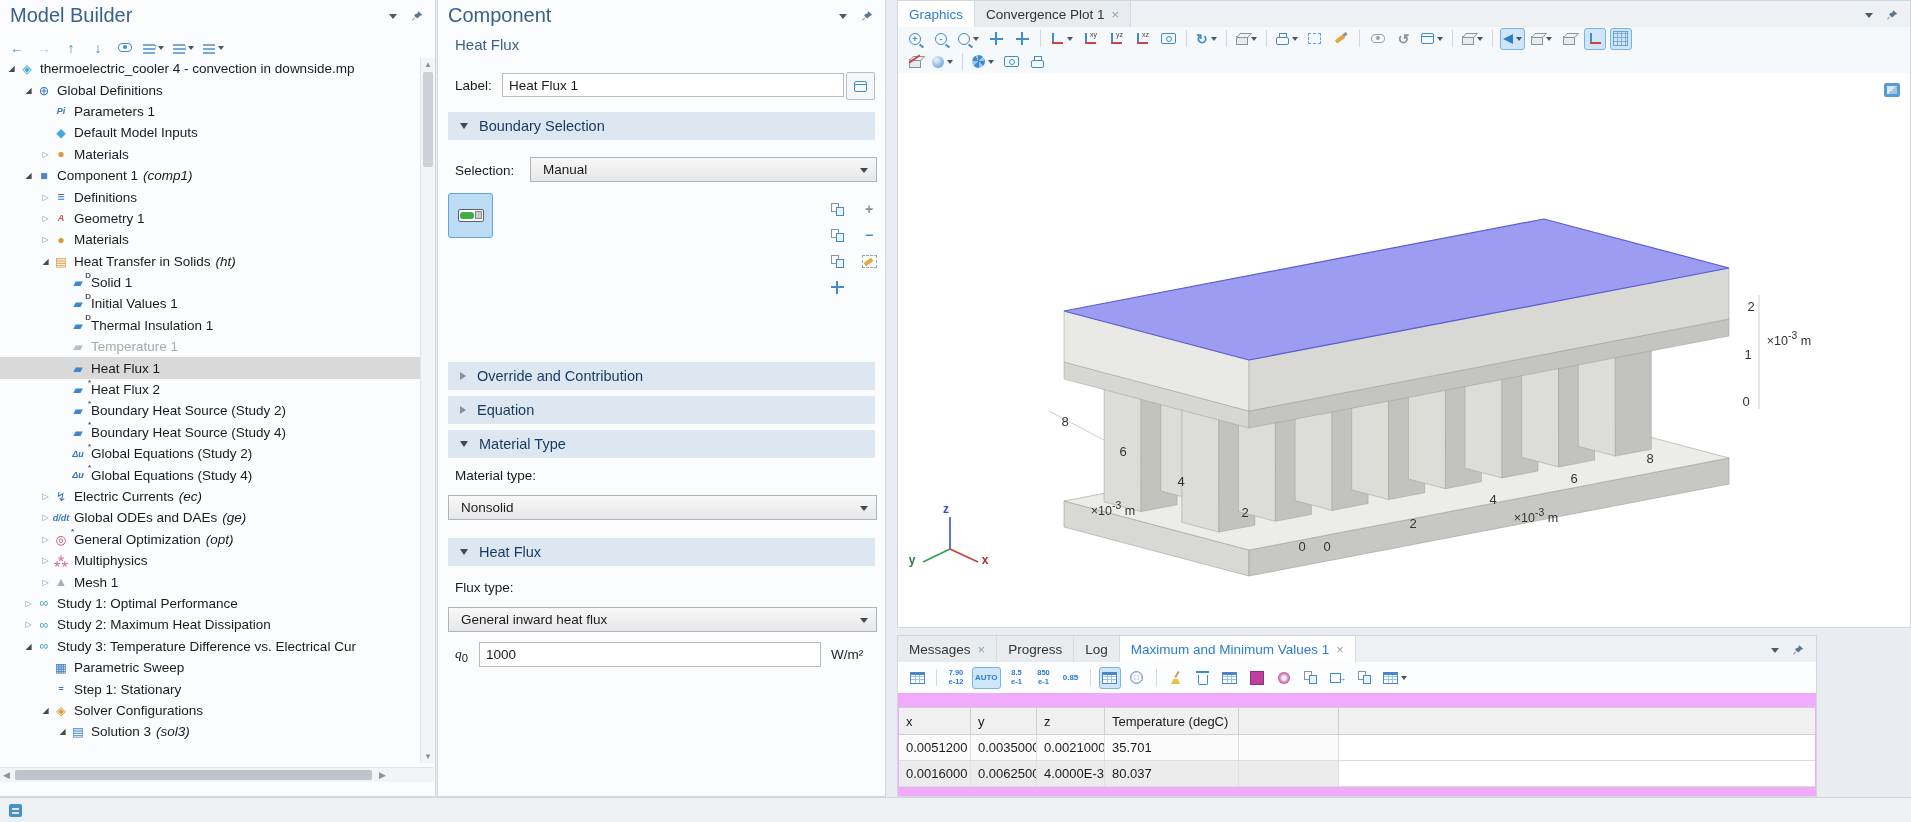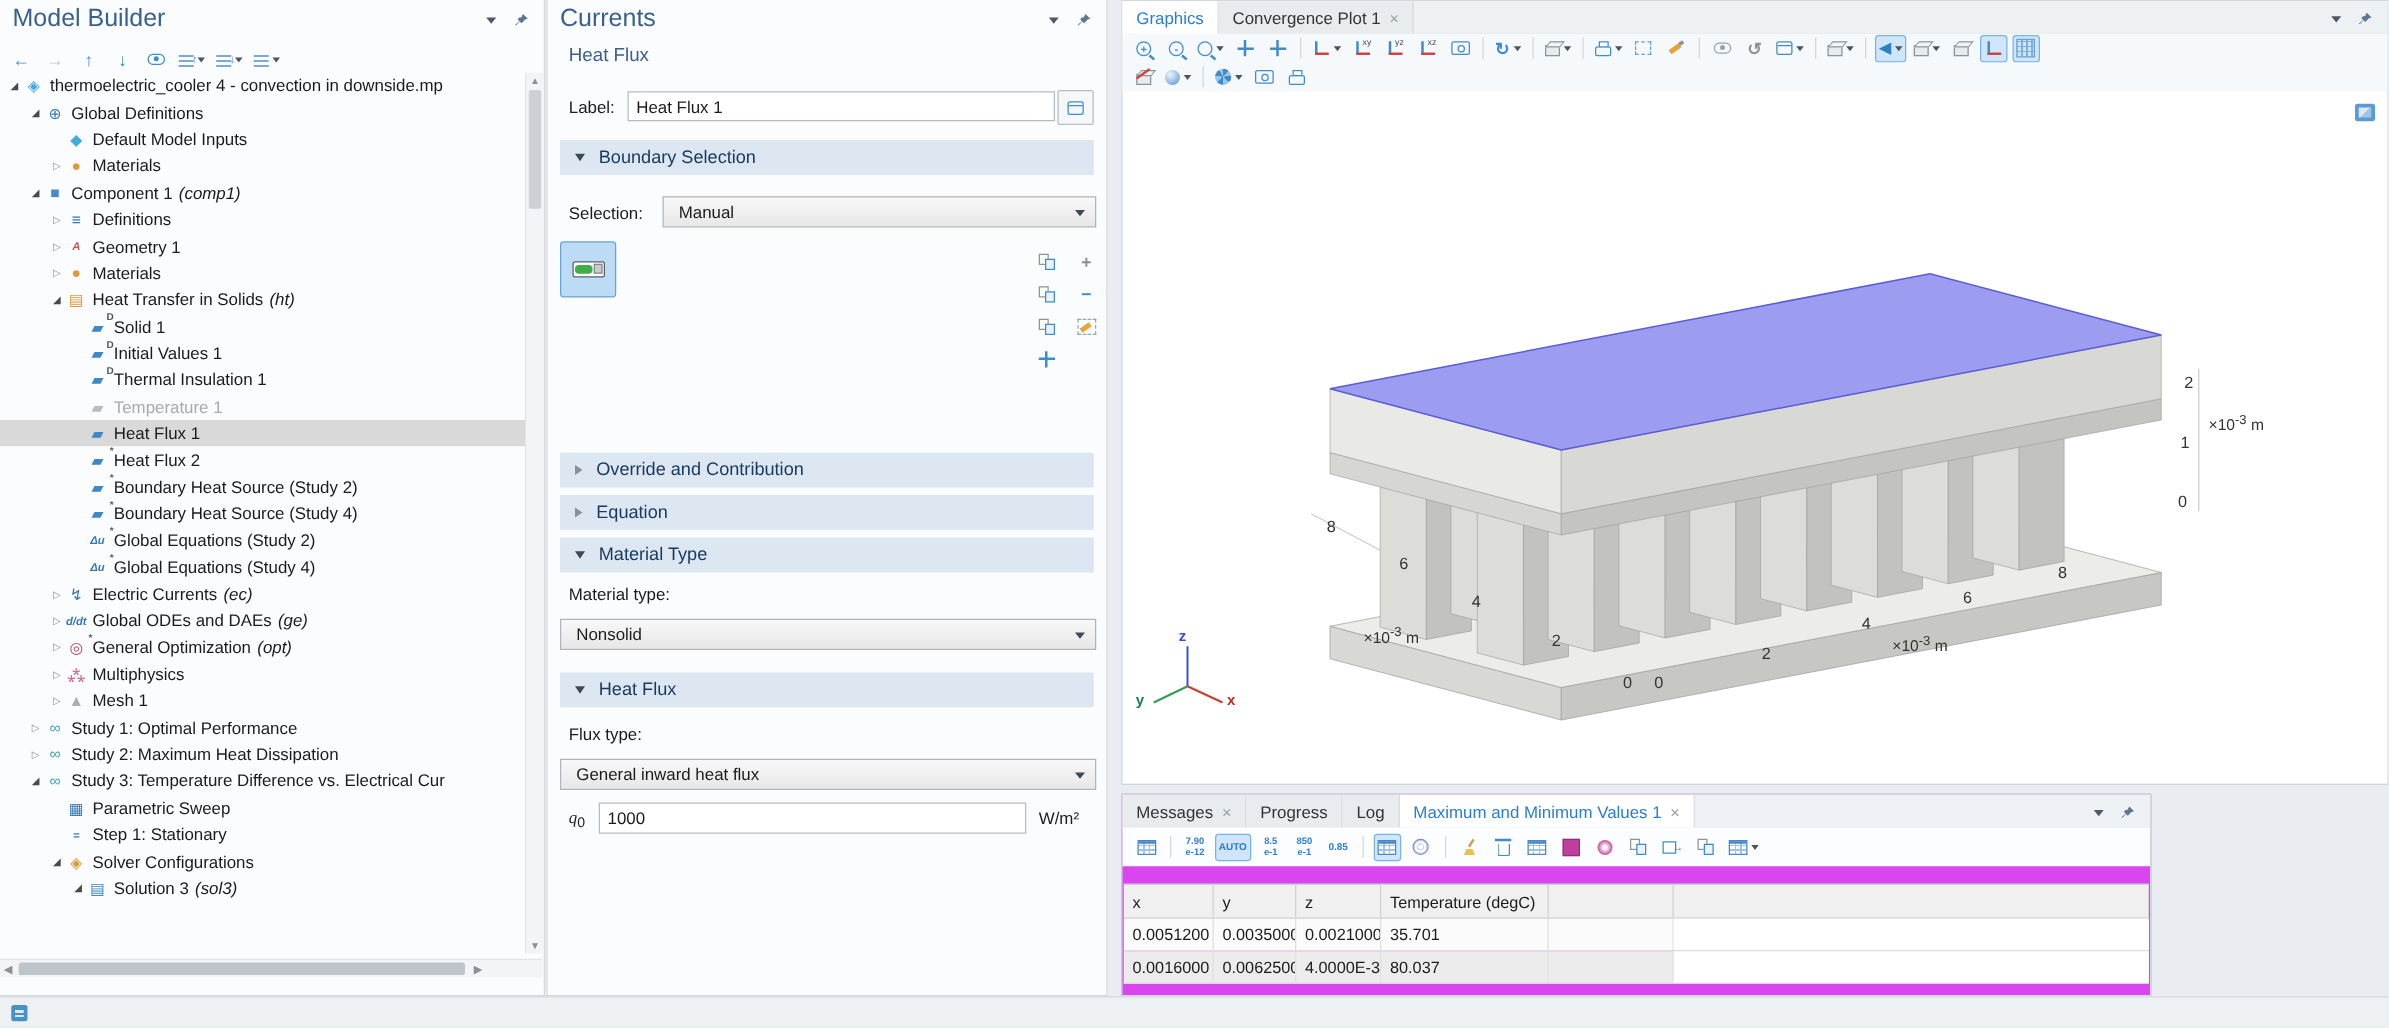--- a/index.html
+++ b/index.html
@@ -107,21 +107,21 @@
   .toggle-g{position:relative;width:26px;height:13px;border:1.5px solid #5a6068;border-radius:2px;background:#fff;box-sizing:border-box;}
   .toggle-g::before{content:"";position:absolute;left:1px;top:1.5px;width:14px;height:7px;background:#3fae49;border-radius:3px;}
   .toggle-g::after{content:"";position:absolute;right:1px;top:1px;width:7px;height:8px;background:#c8ccd0;border:1px solid #888;box-sizing:border-box;}
   .sellist{position:absolute;left:67px;top:191px;width:314px;height:157px;background:#fff;border:1px solid #b6bcc6;box-sizing:border-box;padding:4px 8px;font-size:13.5px;}
   .seltools{position:absolute;left:387px;top:196px;display:grid;grid-template-columns:24px 24px;grid-auto-rows:26px;column-gap:8px;justify-items:center;align-items:center;}
   .qsym{position:absolute;left:17px;top:646px;font-size:13.5px;}
   .qsym i{font-family:"Liberation Serif",serif;}
   .unitlab{position:absolute;left:393px;top:647px;font-size:13.5px;}
   
   #gpanel{left:897px;top:0;width:1014px;height:628px;}
-  #bpanel{left:897px;top:635px;width:824px;height:162px;background:#d946ef;}
+  #bpanel{left:897px;top:635px;width:920px;height:162px;background:#f0abfc;}
   .tabbar{position:relative;height:26px;background:#eef1f4;border-bottom:1px solid #d3d7db;display:flex;align-items:stretch;}
   .gtab{display:inline-flex;align-items:center;gap:7px;padding:0 11px;font-size:13.5px;border-right:1px solid #d8dce0;background:#e9ecef;color:#333;}
   .gtab.active{background:#fff;color:#2b7cd3;}
   .tabx{color:#98a0a8;font-size:13px;}
   .tabctrl{position:absolute;right:12px;top:8px;display:flex;gap:14px;align-items:center;}
   .grow{position:absolute;left:0;right:0;height:23px;background:#f6f9fb;display:flex;align-items:center;gap:4px;padding:0 6px;}
   #grow1{top:26px;}
   #grow2{top:49px;border-bottom:1px solid #e4e8ec;}
   .canvas{position:absolute;left:1px;right:1px;top:72px;bottom:1px;background:#fff;overflow:hidden;}
   .tick{position:absolute;font-size:13px;color:#333;transform:translate(-50%,-50%);}
@@ -194,20 +194,25 @@
           <span class="ticon" style="color: rgb(69, 170, 221);">◈</span>
           <span class="tlabel">thermoelectric_cooler 4 - convection in downside.mp</span>
         </div>
         <div class="trow" style="padding-left: 23px;">
           <span class="arrow">◢</span>
           <span class="ticon" style="color: rgb(55, 121, 181);">⊕</span>
           <span class="tlabel">Global Definitions</span>
         </div>
         <div class="trow" style="padding-left: 40px;">
           <span class="arrow"></span>
+          <span class="ticon ttext" style="color: rgb(55, 121, 181);">Pi</span>
+          <span class="tlabel">Parameters 1</span>
+        </div>
+        <div class="trow" style="padding-left: 40px;">
+          <span class="arrow"></span>
           <span class="ticon" style="color: rgb(69, 170, 221);">◆</span>
           <span class="tlabel">Default Model Inputs</span>
         </div>
         <div class="trow" style="padding-left: 40px;">
           <span class="arrow col">▷</span>
           <span class="ticon" style="color: rgb(224, 154, 60);">●</span>
           <span class="tlabel">Materials</span>
         </div>
         <div class="trow" style="padding-left: 23px;">
           <span class="arrow">◢</span>
@@ -358,21 +363,21 @@
     </div>
     <div class="hscroll">
       <span class="lf">◀</span>
       <div class="hthumb"></div>
       <span class="rt">▶</span>
     </div>
   </section>
 
   <section class="panel" id="settings">
     <div class="phead">
-      <span class="ptitle">Currents</span>
+      <span class="ptitle">Component</span>
       <span class="pctrl">
         <span class="pcaret"></span>
         <svg class="pin" viewBox="0 0 12 12">
             <path d="M7 .8l4.2 4.2-2.3.6L7.2 7.3 5.7 8.8 4.1 7.2.9 10.9.2 10.2 3.9 7 2.3 5.4 3.8 3.9l1.7-.3z" fill="#5b7796"></path>
           </svg>
       </span>
     </div>
     <div class="subtitle">Heat Flux</div>
 
     <span class="slabel" style="top:78px">Label:</span>

